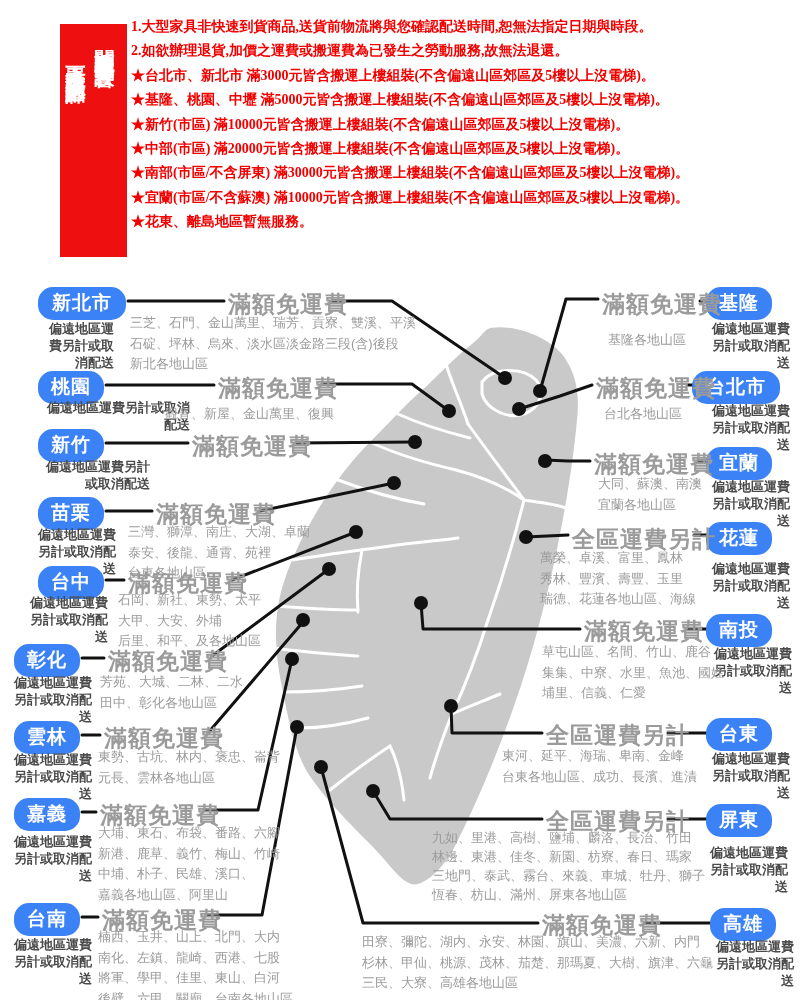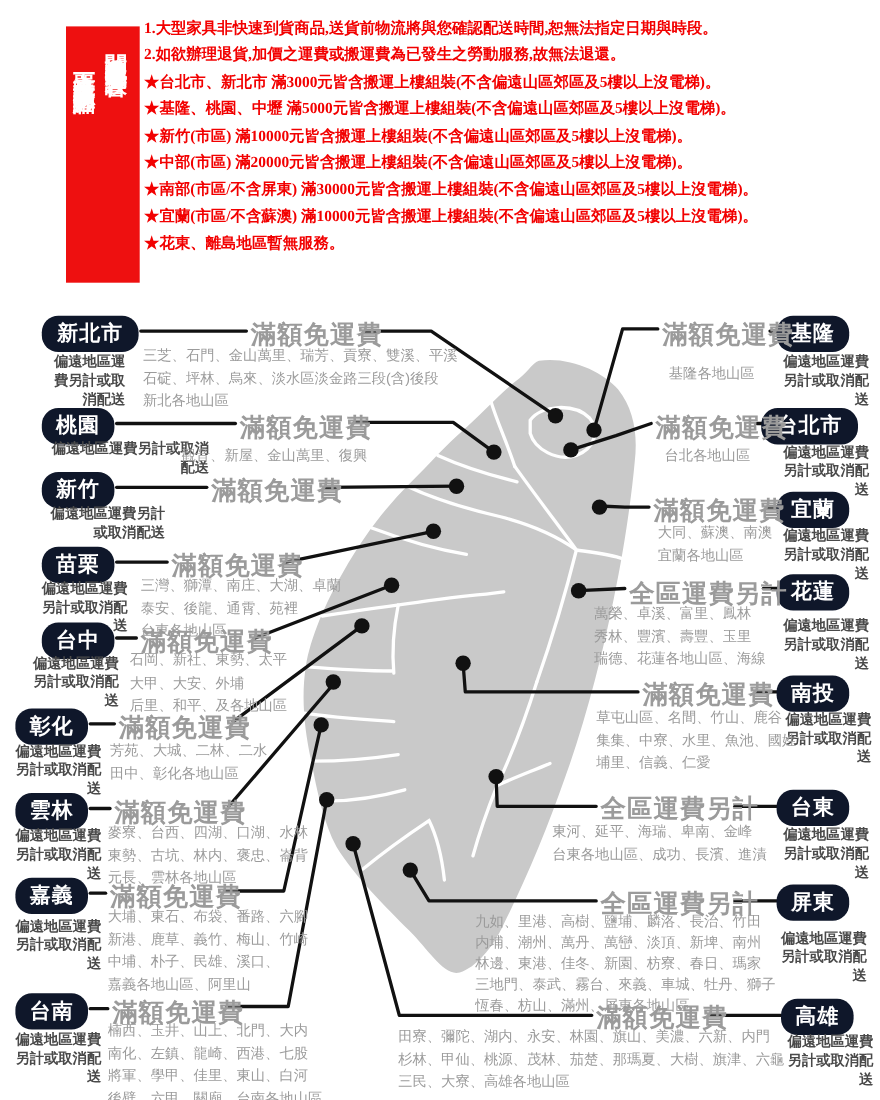--- a/index.html
+++ b/index.html
@@ -9,21 +9,21 @@
   .banner{position:absolute;left:60px;top:24px;width:67px;height:233px;background:#ee1010;}
   .vcol{position:absolute;writing-mode:vertical-rl;text-orientation:upright;
         color:#fff;font-weight:bold;font-size:20px;letter-spacing:2px;line-height:1;}
   .vcol-outer{left:95px;top:33px;}
   .vcol-inner{left:66px;top:50px;}
   .notices{position:absolute;left:131px;top:15px;width:665px;font-family:Liberation Serif, serif;}
   .notice-line{color:#f20000;font-size:14px;line-height:24.4px;white-space:nowrap;font-weight:bold;}
   
   #mapsvg{position:absolute;left:0;top:0;z-index:0;}
   
-  .pill{position:absolute;z-index:2;background:#0f172a;color:#fff;font-weight:bold;font-size:19px;
+  .pill{position:absolute;z-index:2;background:#3b82f6;color:#fff;font-weight:bold;font-size:19px;
         text-align:center;border-radius:15px;padding:3px 0 4px 0;letter-spacing:1px;}
   .hdr{position:absolute;z-index:2;color:#9b9b9b;font-weight:bold;font-size:23px;letter-spacing:1px;white-space:nowrap;}
   .note{position:absolute;z-index:2;color:#4a4a4a;font-weight:bold;font-size:13px;line-height:17px;text-align:right;}
   .areas{position:absolute;z-index:2;color:#9b9b9b;font-size:13px;line-height:20.5px;white-space:nowrap;}
   .areas.tight{line-height:19px;}
 </style>
 </head>
 <body>
 
 <div id="page">
@@ -176,21 +176,20 @@
   <div class="note" style="left:14px;top:674px;width:78px">偏遠地區運費另計或取消配送</div>
   <div class="areas" style="left:100px;top:672px">
     <div>芳苑、大城、二林、二水</div>
     <div>田中、彰化各地山區</div>
   </div>
 
   <div class="pill" style="left:14px;top:721px;width:66px">雲林</div>
   <div class="hdr" style="left:104px;top:723px">滿額免運費</div>
   <div class="note" style="left:14px;top:751px;width:78px">偏遠地區運費另計或取消配送</div>
   <div class="areas" style="left:98px;top:747px">
-    <div>麥寮、台西、四湖、口湖、水林</div>
     <div>東勢、古坑、林内、褒忠、崙背</div>
     <div>元長、雲林各地山區</div>
   </div>
 
   <div class="pill" style="left:14px;top:798px;width:66px">嘉義</div>
   <div class="hdr" style="left:100px;top:800px">滿額免運費</div>
   <div class="note" style="left:14px;top:833px;width:78px">偏遠地區運費另計或取消配送</div>
   <div class="areas" style="left:98px;top:823px">
     <div>大埔、東石、布袋、番路、六腳</div>
     <div>新港、鹿草、義竹、梅山、竹崎</div>
@@ -254,21 +253,20 @@
   <div class="areas" style="left:502px;top:746px">
     <div>東河、延平、海瑞、卑南、金峰</div>
     <div>台東各地山區、成功、長濱、進漬</div>
   </div>
 
   <div class="pill" style="left:706px;top:804px;width:66px">屏東</div>
   <div class="hdr" style="left:546px;top:806px">全區運費另計</div>
   <div class="note" style="left:710px;top:844px;width:78px">偏遠地區運費另計或取消配送</div>
   <div class="areas tight" style="left:432px;top:828px">
     <div>九如、里港、高樹、鹽埔、麟洛、長治、竹田</div>
-    <div>内埔、潮州、萬丹、萬巒、淡頂、新埤、南州</div>
     <div>林邊、東港、佳冬、新園、枋寮、春日、瑪家</div>
     <div>三地門、泰武、霧台、來義、車城、牡丹、獅子</div>
     <div>恆春、枋山、滿州、屏東各地山區</div>
   </div>
 
   <div class="pill" style="left:710px;top:908px;width:66px">高雄</div>
   <div class="hdr" style="left:542px;top:910px">滿額免運費</div>
   <div class="note" style="left:716px;top:938px;width:78px">偏遠地區運費另計或取消配送</div>
   <div class="areas" style="left:362px;top:932px">
     <div>田寮、彌陀、湖内、永安、林園、旗山、美濃、六新、内門</div>

